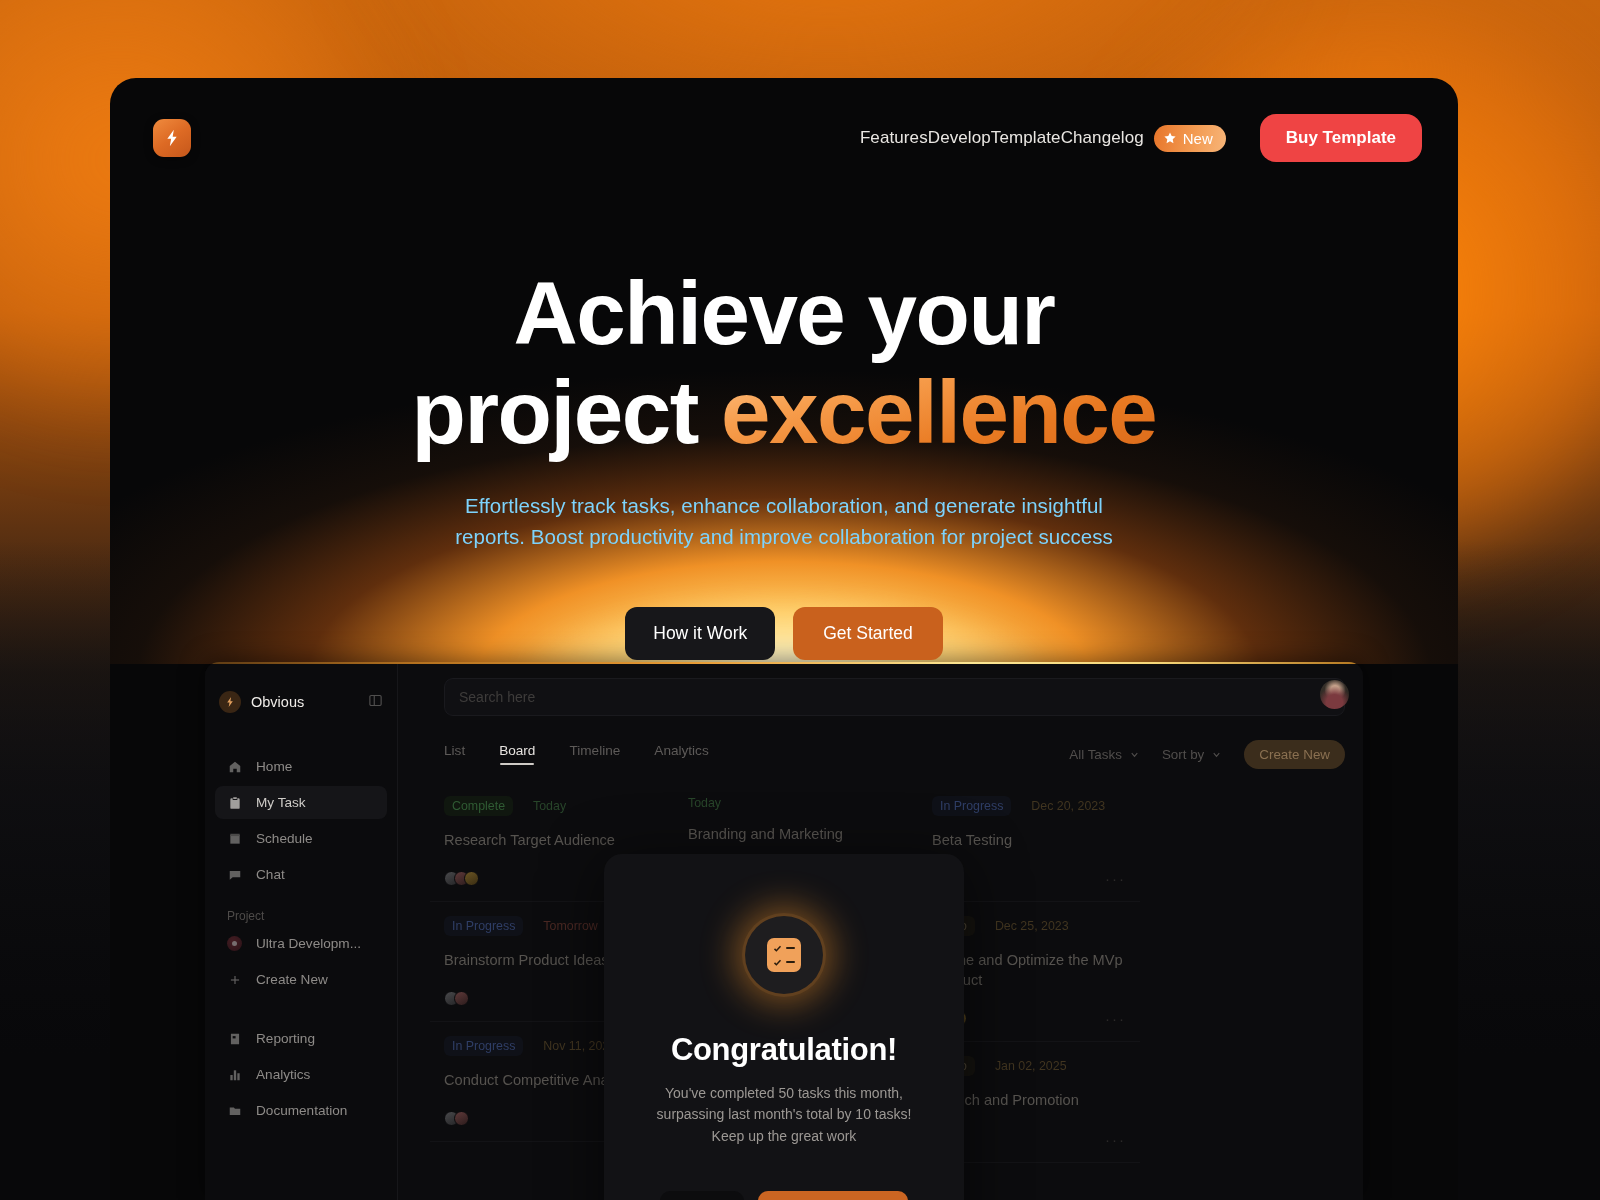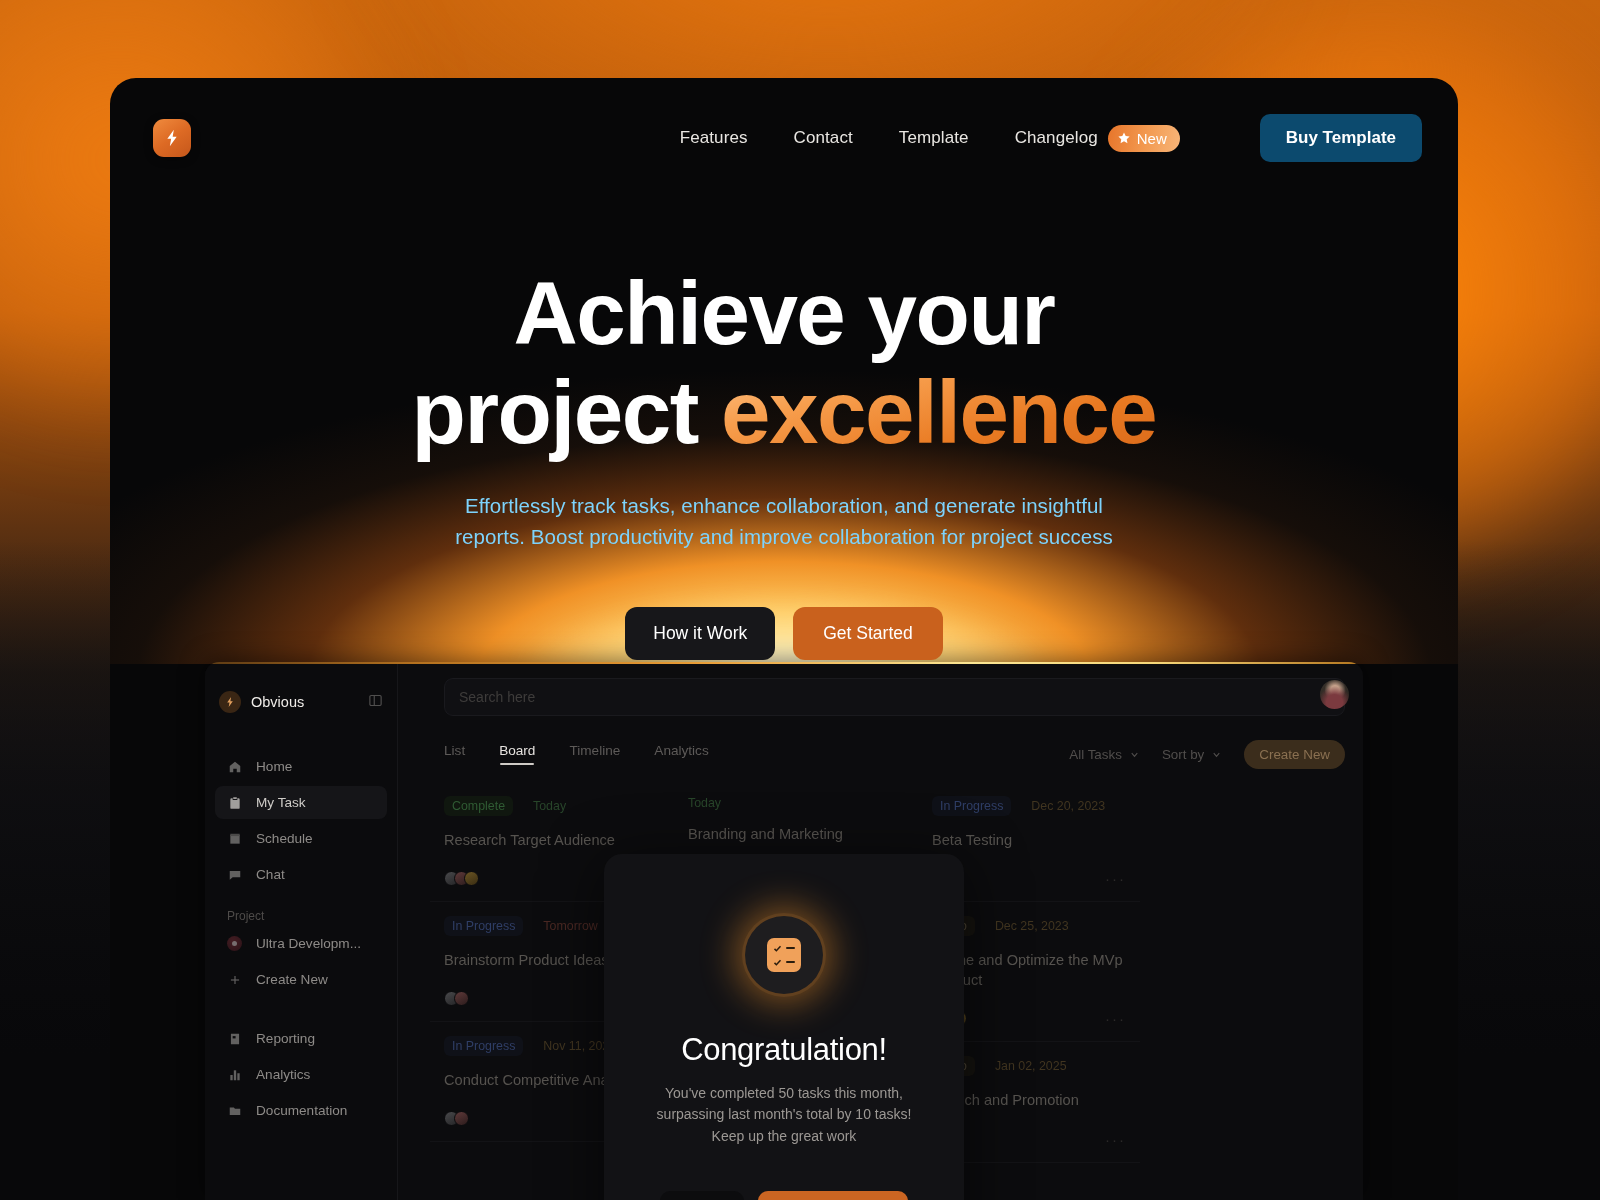--- a/index.html
+++ b/index.html
@@ -67,37 +67,37 @@
     display:flex; align-items:center; padding:0 36px 0 28px;
     z-index:6;
   }
   #logo {
     width:38px; height:38px; border-radius:11px;
     background:linear-gradient(145deg, #f08b3e 0%, #dd6a24 50%, #c5571b 100%);
     display:flex; align-items:center; justify-content:center;
     margin-left:15px;
     box-shadow:0 2px 8px rgba(0,0,0,0.4);
   }
-  nav { margin-left:auto; display:flex; align-items:center; gap:46px; }
+  nav { margin-left:auto; display:flex; align-items:center; }
   nav .nav-link {
     color:#e9e6e2; font-size:17px; letter-spacing:0.1px; cursor:pointer;
     white-space:nowrap;
   }
   #changelog-wrap { display:flex; align-items:center; gap:10px; }
   #new-badge {
     display:flex; align-items:center; gap:6px;
     background:linear-gradient(100deg,#e7752a 0%, #f39b52 55%, #f7b579 100%);
     border-radius:999px; padding:5px 13px 5px 9px;
     font-size:15px; color:#fff; white-space:nowrap;
   }
   #buy-btn {
     margin-left:34px;
-    background:#0c4a6e;
+    background:#ef4444;
     color:#fff; font-size:17px; font-weight:600;
-    padding:14px 26px; border-radius:10px; border:none;
+    padding:14px 26px; border-radius:16px; border:none;
     cursor:pointer; white-space:nowrap;
   }
 
   
   #hero { position:absolute; top:186px; left:0; width:100%; text-align:center; z-index:5; }
   #headline {
     font-size:89px; line-height:1.11; font-weight:700; color:#fff;
     letter-spacing:-1.5px;
   }
   #headline .accent {
@@ -240,21 +240,21 @@
   }
   #modal-icon {
     width:34px; height:34px; border-radius:7px;
     background:#f0a15a;
     display:flex; flex-direction:column; justify-content:center; gap:5px; padding:0 6px;
   }
   .chk-row { display:flex; align-items:center; gap:4px; }
   .chk { width:9px; height:9px; }
   .ln { height:2.6px; background:#2b1d0e; border-radius:2px; flex:1; }
   #modal-title {
-    margin-top:38px; color:#fff; font-size:31px; font-weight:400; letter-spacing:-0.3px;
+    margin-top:38px; color:#fff; font-size:31px; font-weight:700; letter-spacing:-0.3px;
   }
   #modal-body {
     margin:15px 36px 0; color:#9c9894; font-size:14px; line-height:1.52;
   }
   #modal-actions { margin-top:44px; display:flex; justify-content:center; gap:14px; }
   #back-btn {
     background:#0c0c0e; color:#fff; font-size:16px;
     padding:12px 24px; border:none; border-radius:10px; cursor:pointer;
   }
   #analytics-btn {
@@ -279,21 +279,21 @@
 
   <div id="header">
     <div id="logo">
       <svg width="20" height="20" viewBox="0 0 24 24">
         <path d="M14.2 2.2 6.4 13.0h4.6l-1.6 8.8 8.2-11.2h-4.8z" fill="#ffffff"></path>
       </svg>
     </div>
 
     <nav>
       <span class="nav-link">Features</span>
-      <span class="nav-link">Contact</span>
+      <span class="nav-link">Develop</span>
       <span class="nav-link">Template</span>
       <span id="changelog-wrap">
         <span class="nav-link">Changelog</span>
         <span id="new-badge">
           <svg width="14" height="14" viewBox="0 0 24 24">
             <path d="M12 2.6l2.9 6.1 6.7.9-4.9 4.6 1.2 6.6L12 17.6l-5.9 3.2 1.2-6.6L2.4 9.6l6.7-.9z" fill="#ffffff"></path>
           </svg>
           <span>New</span>
         </span>
       </span>

